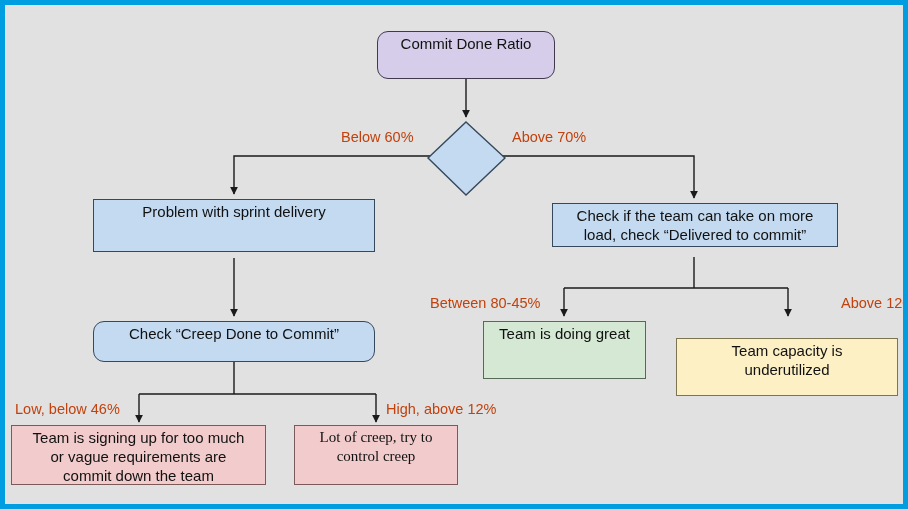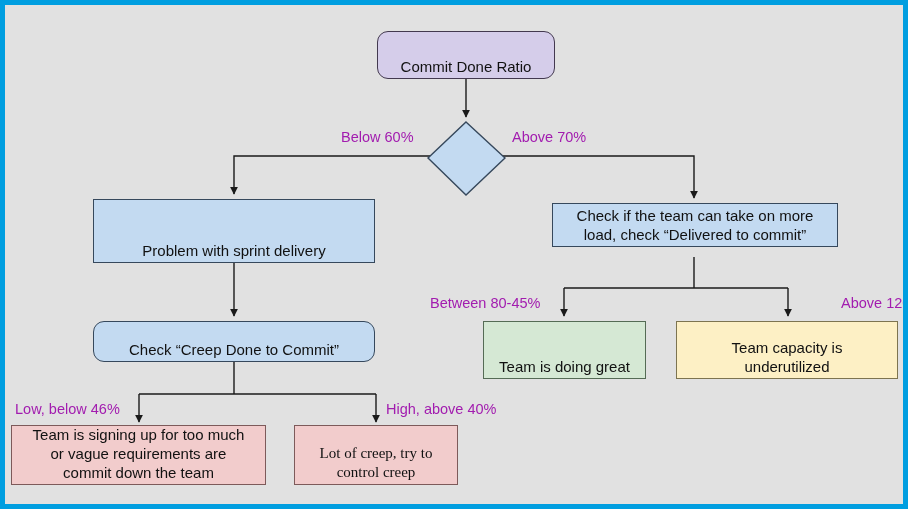--- a/index.html
+++ b/index.html
@@ -23,40 +23,40 @@
     top: 0;
     width: 898px;
     height: 499px;
     pointer-events: none;
   }
   .node {
     position: absolute;
     box-sizing: border-box;
     border: 1.4px solid #36424f;
     display: flex;
-    align-items: flex-end;
+    align-items: flex-start;
     justify-content: center;
     text-align: center;
     font-size: 15px;
     line-height: 19px;
     color: #111111;
     padding: 2px 8px;
   }
   .node-purple { background: #d5cdea; border-color: #43394f; border-radius: 11px; }
   .node-blue   { background: #c3daf1; border-color: #36485c; }
   .node-blue-round { background: #c3daf1; border-color: #36485c; border-radius: 11px; }
   .node-green  { background: #d5e8d4; border-color: #556b55; }
-  .node-yellow { background: #fdf0c5; border-color: #7d7450; }
+  .node-yellow { background: #fdf0c5; border-color: #7d7450; margin-top: 17px; }
   .node-pink   { background: #f2cccc; border-color: #7d5a5a; }
 
   .edge-label {
     position: absolute;
     font-size: 14.5px;
     line-height: 17px;
-    color: #a21caf;
+    color: #c2410c;
     white-space: nowrap;
   }
   .node-text { display: block; width: 100%; }
 </style>
 </head>
 <body>
 
 <div id="canvas">
 
   <svg id="svg-layer" viewBox="0 0 898 499">
@@ -86,21 +86,21 @@
       <path d="M 371,389 L 371,417" marker-end="url(#arrow)"></path>
     </g>
 
     <polygon points="461,117 500,153 461,190 423,153" fill="#c3daf1" stroke="#36485c" stroke-width="1.4"></polygon>
   </svg>
 
   <div class="node node-purple" style="left:372px; top:26px; width:178px; height:48px;">
     <span class="node-text">Commit Done Ratio</span>
   </div>
 
-  <div class="node node-blue" style="left:88px; top:194px; width:282px; height:64px;">
+  <div class="node node-blue" style="left:88px; top:194px; width:282px; height:53px;">
     <span class="node-text">Problem with sprint delivery</span>
   </div>
 
   <div class="node node-blue" style="left:547px; top:198px; width:286px; height:44px;">
     <span class="node-text">
       <span>Check if the team can take on more</span><br>
       <span>load, check “Delivered to commit”</span>
     </span>
   </div>
 
@@ -132,15 +132,15 @@
       <span>Lot of creep, try to</span><br>
       <span>control creep</span>
     </span>
   </div>
 
   <div class="edge-label" style="left:336px; top:124px;">Below 60%</div>
   <div class="edge-label" style="left:507px; top:124px;">Above 70%</div>
   <div class="edge-label" style="left:425px; top:290px;">Between 80-45%</div>
   <div class="edge-label" style="left:791px; top:290px;margin-left:45px;">Above 120%</div>
   <div class="edge-label" style="left:10px; top:396px;">Low, below 46%</div>
-  <div class="edge-label" style="left:381px; top:396px;">High, above 40%</div>
+  <div class="edge-label" style="left:381px; top:396px;">High, above 12%</div>
 
 </div>
 
 </body></html>

